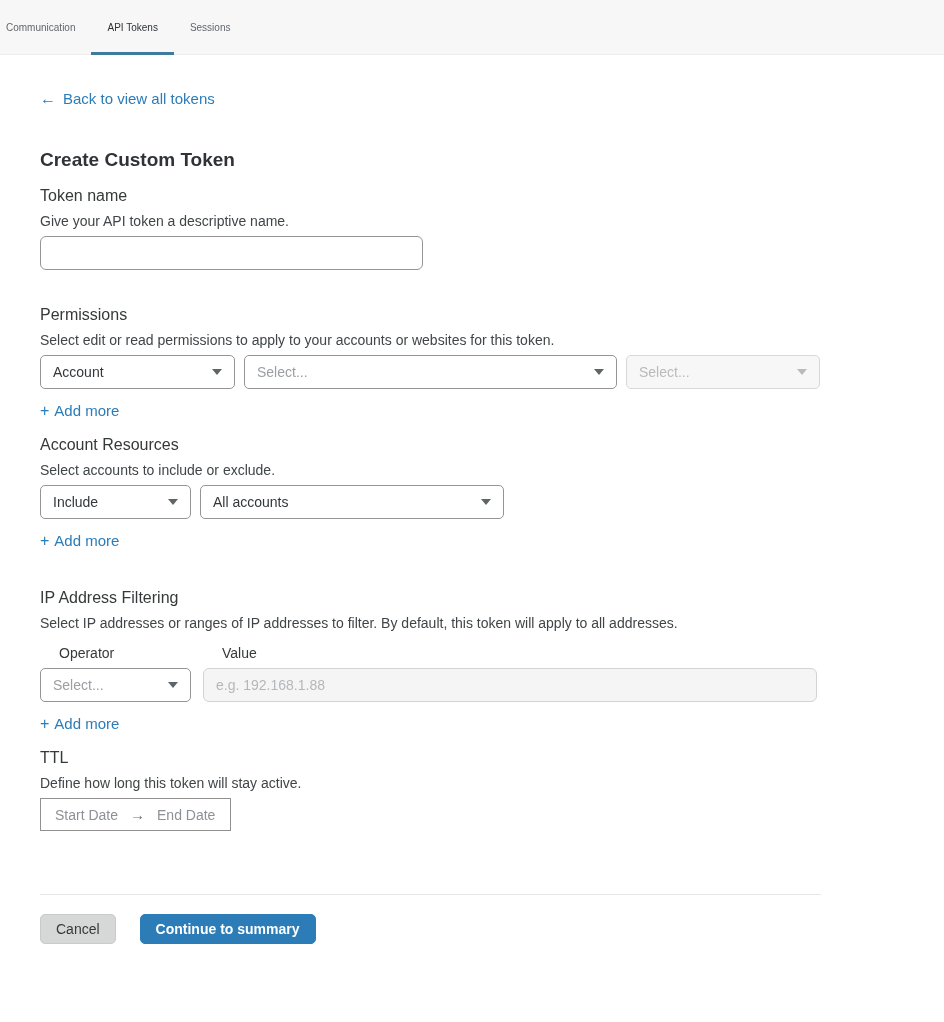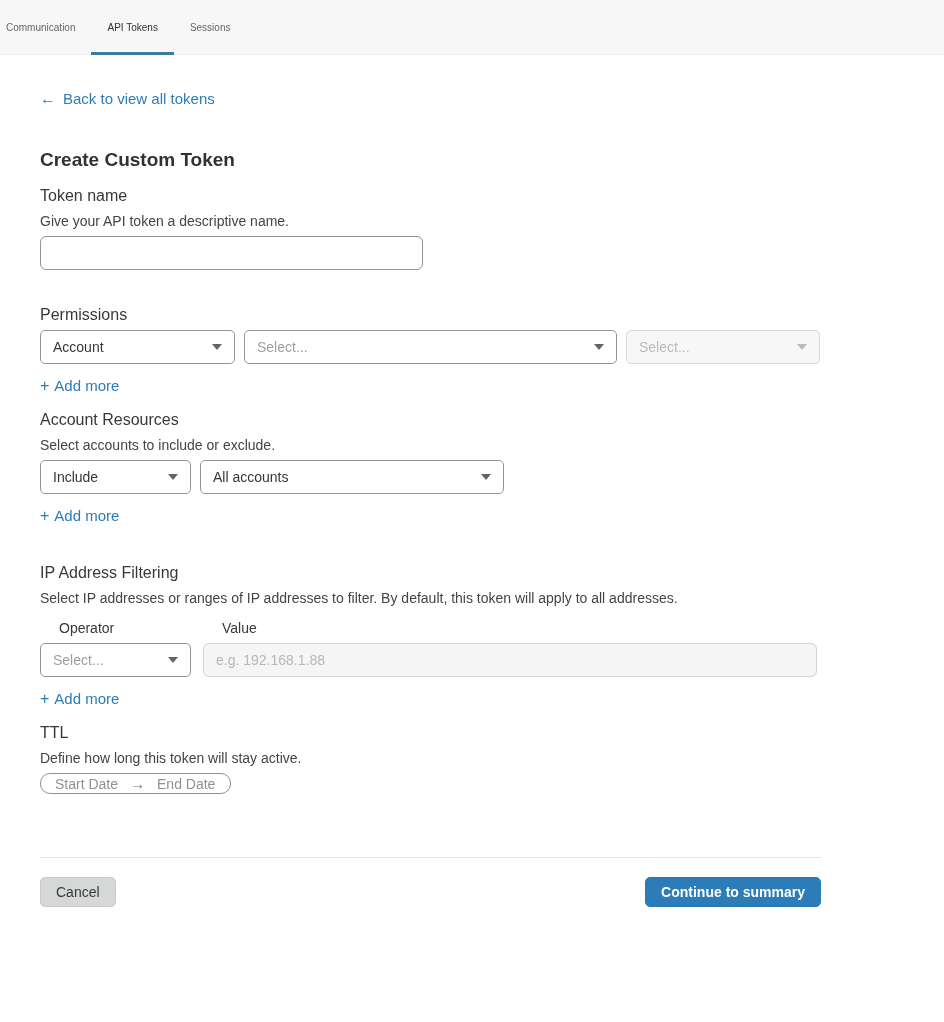--- a/index.html
+++ b/index.html
@@ -169,23 +169,23 @@
     margin-left: 19px;
   }
   .field-labels .label-operator { width: 163px; }
 
   .ip-row { gap: 12px; }
 
   
   .date-range {
     margin-top: 7px;
     width: 191px;
-    height: 21px;
+    height: 33px;
     border: 1px solid #919191;
-    border-radius: 10px;
+    border-radius: 0;
     display: flex;
     align-items: center;
     padding: 0 14px;
     gap: 12px;
     font-size: 14px;
     color: #8d9196;
     cursor: pointer;
     background: #fff;
   }
   .date-range .range-arrow { color: #6b7075; font-size: 15px; }
@@ -195,21 +195,20 @@
     margin-top: 63px;
     border: none;
     border-top: 1px solid #e6e6e6;
     width: 781px;
   }
   .footer-actions {
     margin-top: 19px;
     display: flex;
     gap: 24px;
     align-items: center;
-    justify-content: space-between;
   }
   .btn {
     height: 30px;
     border-radius: 5px;
     font-family: inherit;
     font-size: 14px;
     padding: 0 15px;
     cursor: pointer;
     display: inline-flex;
     align-items: center;
@@ -255,20 +254,21 @@
   
   <div>
     <div class="section-heading mt-16">Token name</div>
     <div class="section-desc">Give your API token a descriptive name.</div>
     <input class="text-input w-name" type="text" value="" style="">
   </div>
 
   
   <div>
     <div class="section-heading mt-36">Permissions</div>
+    <div class="section-desc">Select edit or read permissions to apply to your accounts or websites for this token.</div>
     <div class="controls-row">
       <div class="select w-scope">
         <span class="select-value">Account</span>
         <span class="caret"></span>
       </div>
       <div class="select w-group">
         <span class="select-value placeholder">Select...</span>
         <span class="caret"></span>
       </div>
       <div class="select w-level disabled">

